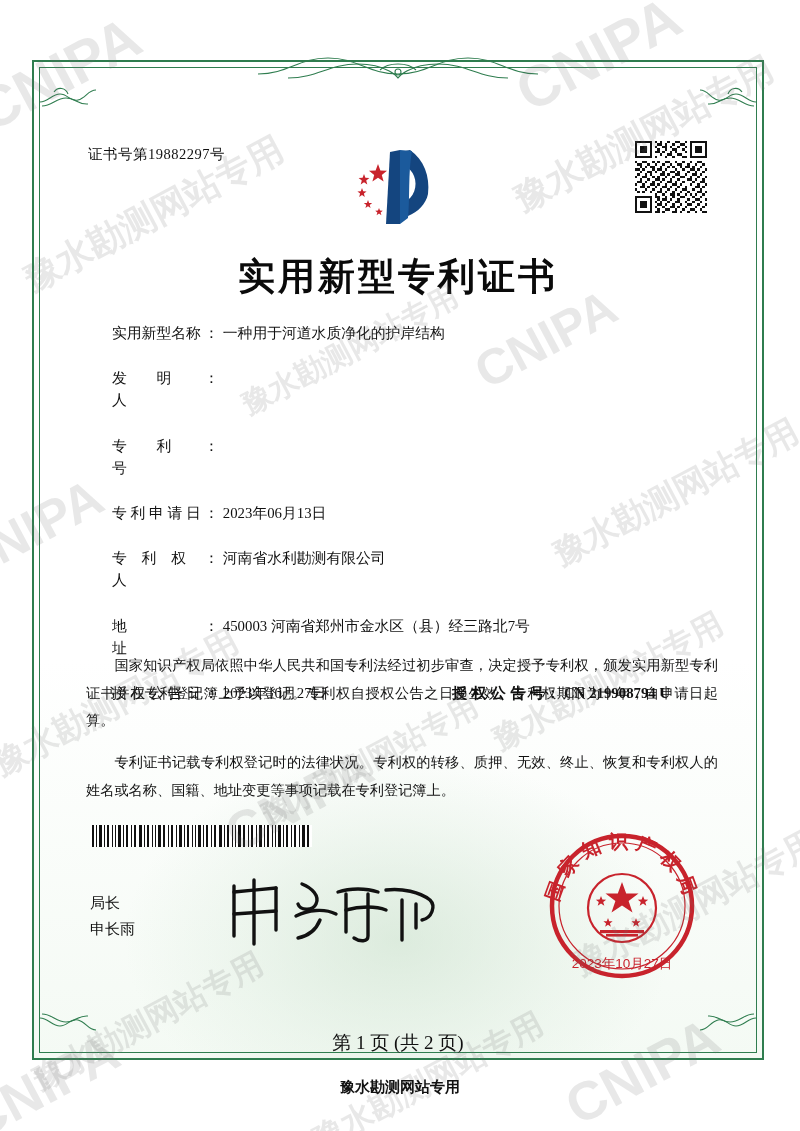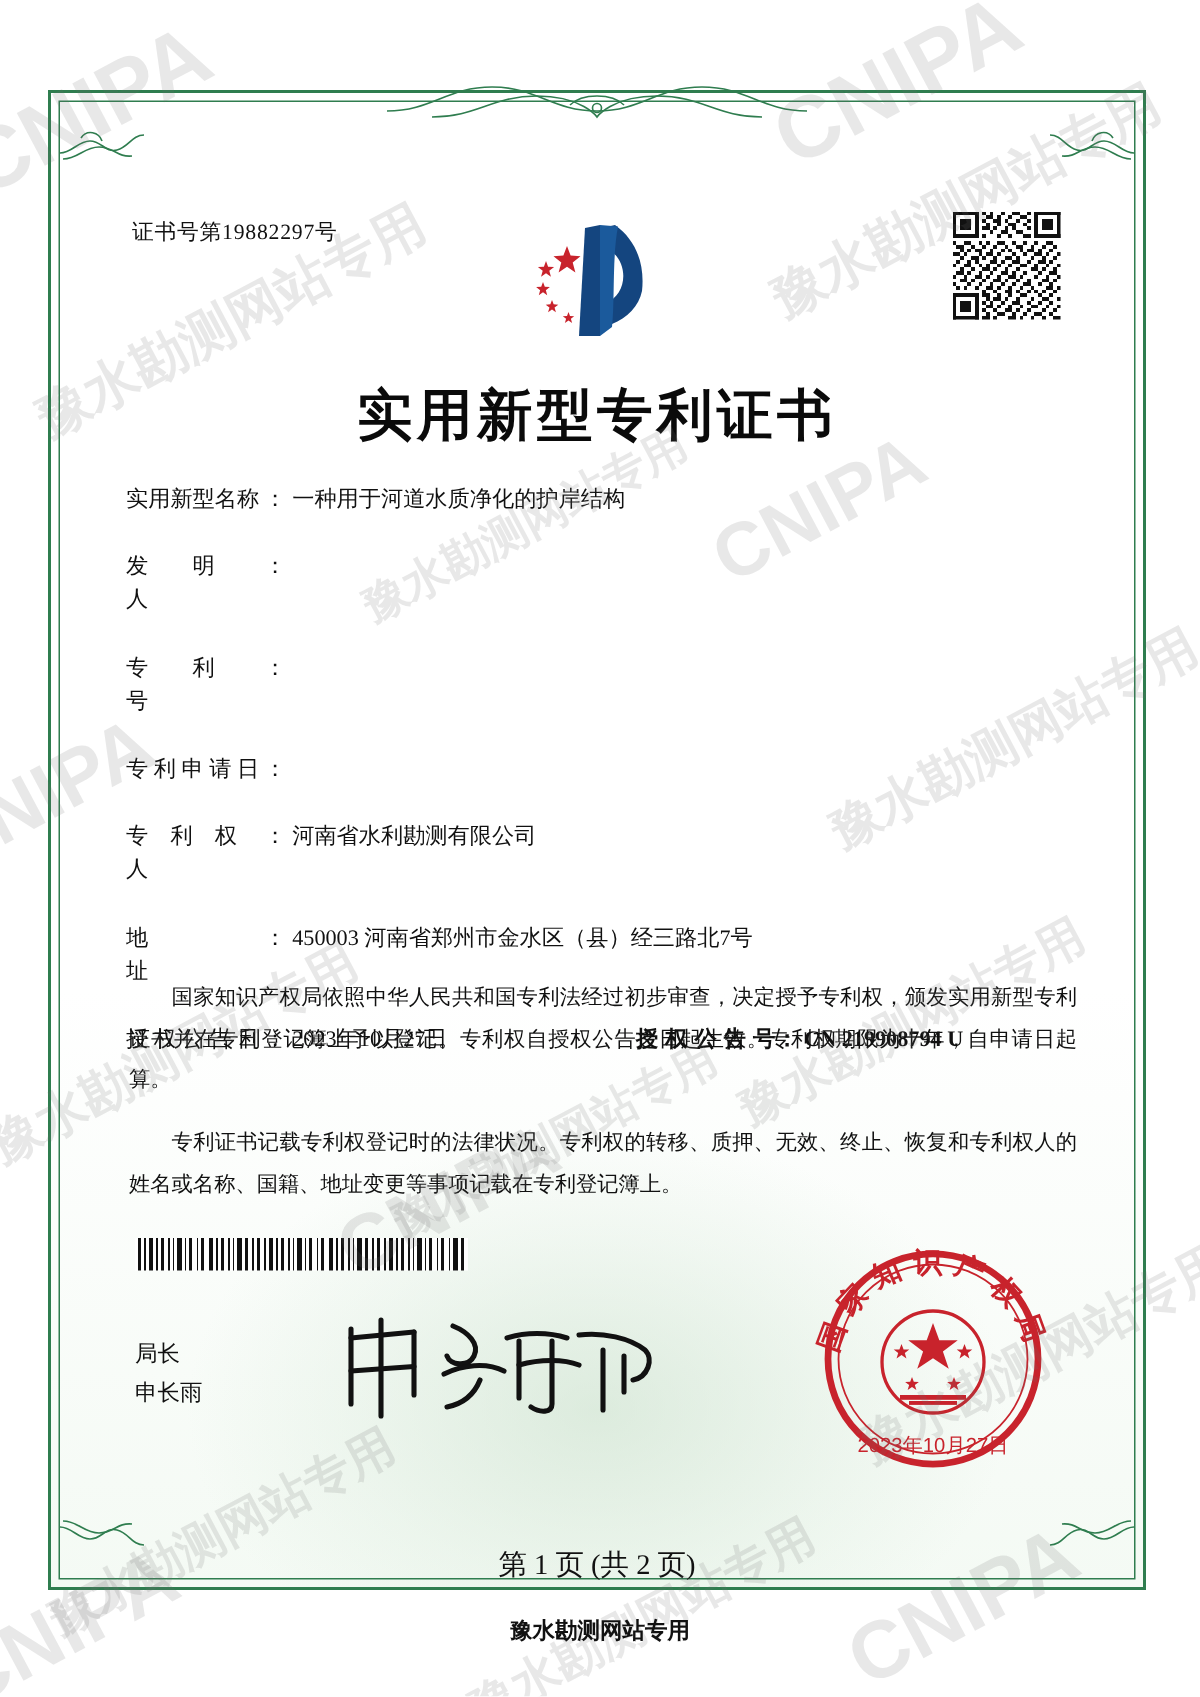--- a/index.html
+++ b/index.html
@@ -122,20 +122,21 @@
     right: 44px;
     top: 262px;
     font-size: 14.8px;
     color: #111;
     line-height: 1.5;
   }
   .row {
     display: flex;
     align-items: flex-start;
     margin-bottom: 23px;
+    margin-left: 28px;
   }
   .lbl {
     flex: 0 0 92px;
     display: flex;
     justify-content: space-between;
     letter-spacing: 0;
   }
   .colon { margin: 0 2px 0 0; }
   .val { flex: 1 1 auto; padding-left: 2px; }
   .val .second-line { display: block; padding-left: 0; }
@@ -532,20 +533,21 @@
     </div>
 
     <div class="row">
       <div class="lbl">专　　利　　号</div>
       <div class="colon">：</div>
     </div>
 
     <div class="row">
       <div class="lbl">专 利 申 请 日</div>
       <div class="colon">：</div>
+      <div class="val">2023年06月13日</div>
     </div>
 
     <div class="row">
       <div class="lbl">专　利　权　人</div>
       <div class="colon">：</div>
       <div class="val">河南省水利勘测有限公司</div>
     </div>
 
     <div class="row">
       <div class="lbl">地　　　　　址</div>

